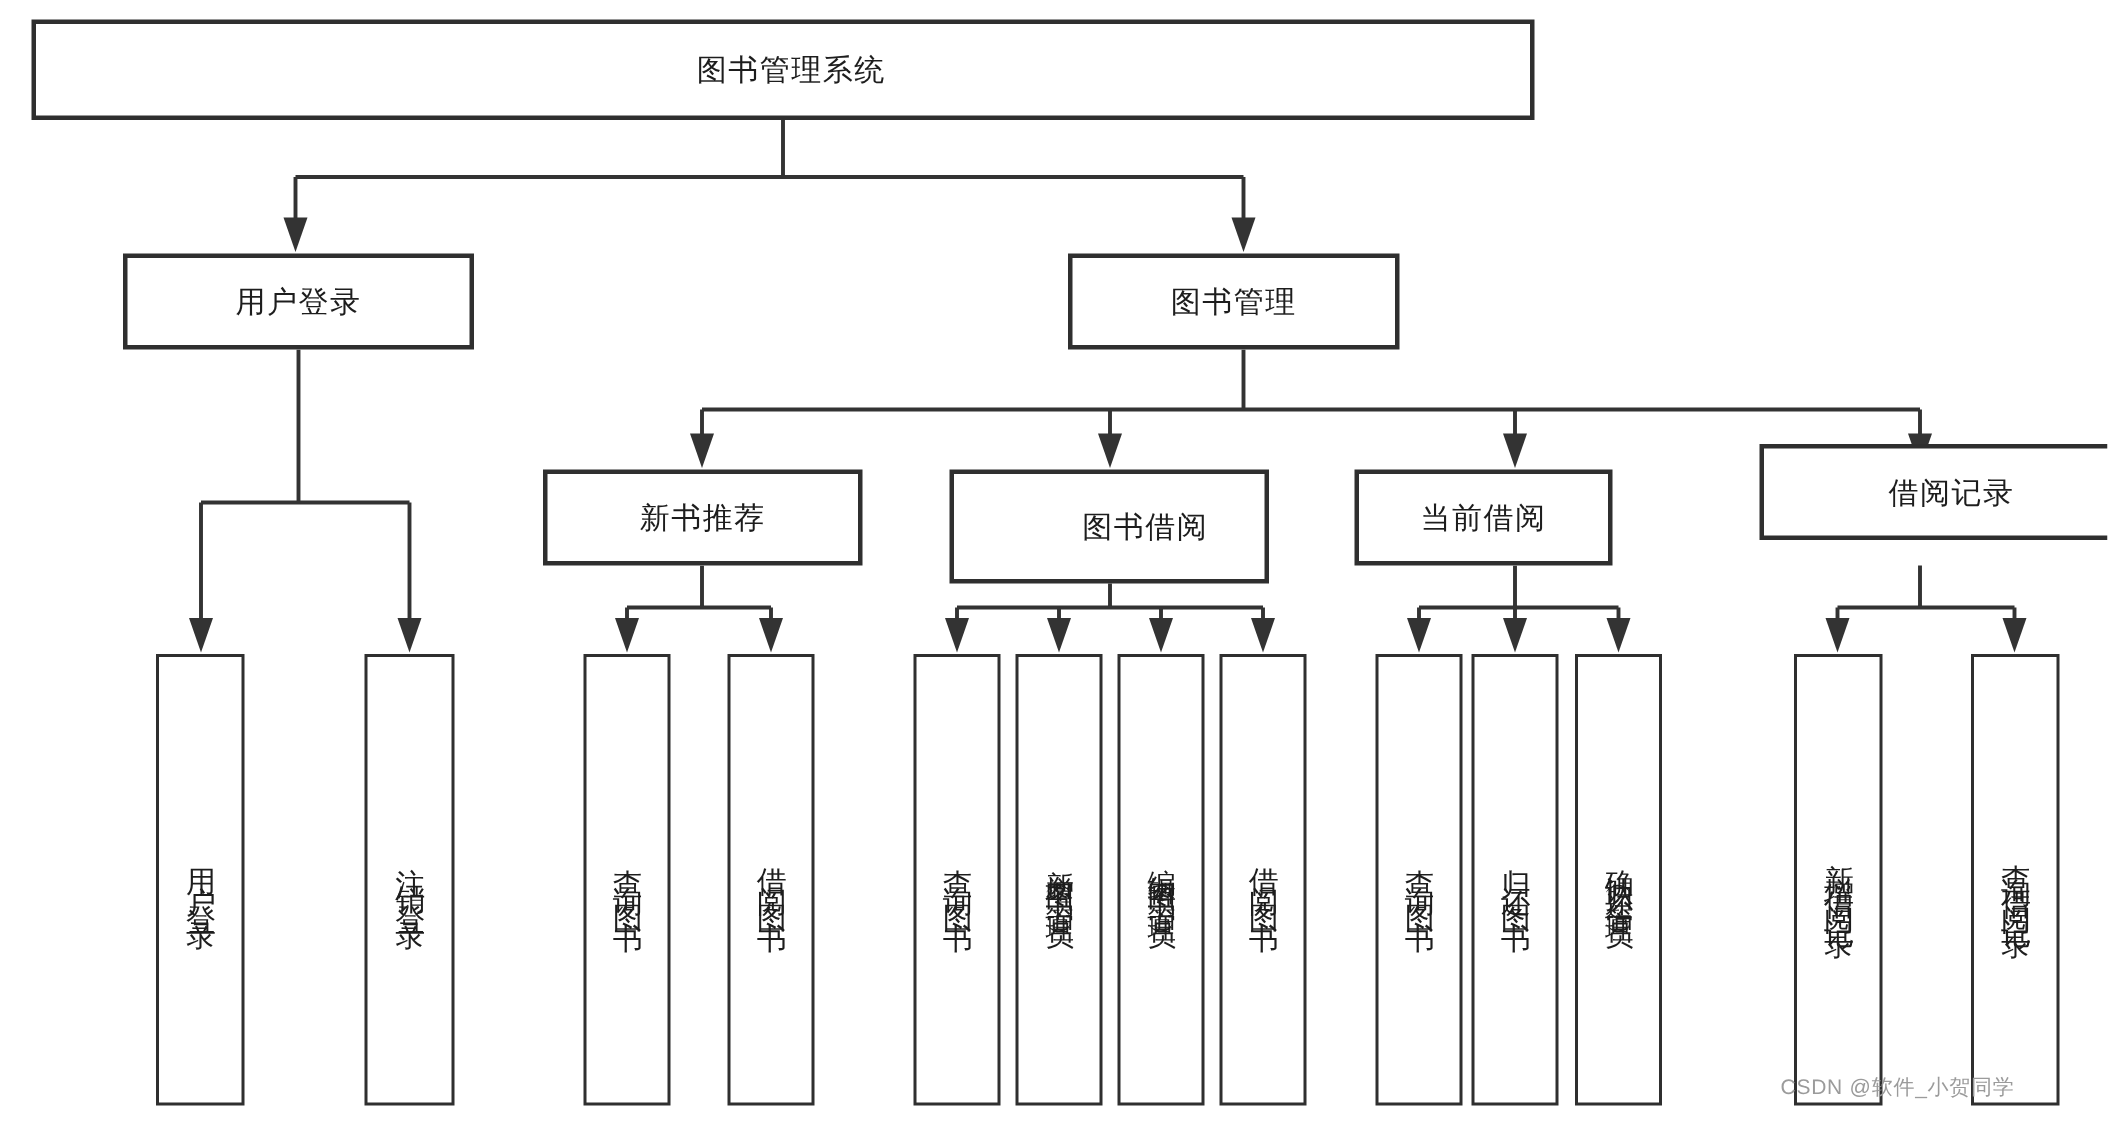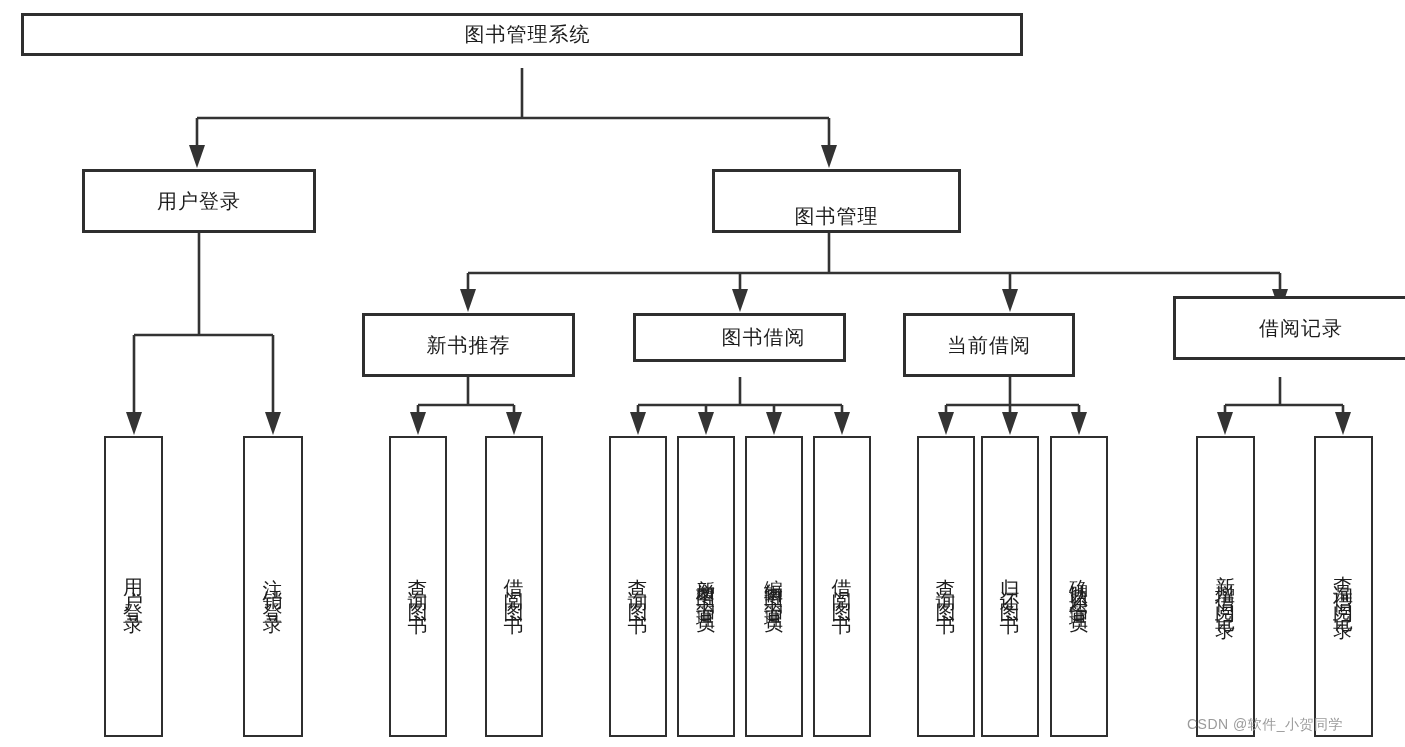--- a/index.html
+++ b/index.html
@@ -94,35 +94,35 @@
       <polygon points="766,412 782,412 774,435"></polygon>
       <polygon points="834,412 850,412 842,435"></polygon>
       <polygon points="938,412 954,412 946,435"></polygon>
       <polygon points="1002,412 1018,412 1010,435"></polygon>
       <polygon points="1071,412 1087,412 1079,435"></polygon>
       <polygon points="1217,412 1233,412 1225,435"></polygon>
       <polygon points="1335,412 1351,412 1343,435"></polygon>
     </g>
   </svg>
 
-  <div class="node" style="left:21px; top:13px; width:1002px; height:43px;padding-left:11px;">
+  <div class="node" style="left:21px; top:13px; width:1002px; height:67px;padding-left:11px;">
     <span>图书管理系统</span>
   </div>
 
   <div class="node" style="left:82px; top:169px; width:234px; height:64px;">
     <span>用户登录</span>
   </div>
-  <div class="node" style="left:712px; top:169px; width:249px; height:64px;align-items:flex-end;">
+  <div class="node" style="left:712px; top:169px; width:221px; height:64px;">
     <span>图书管理</span>
   </div>
 
   <div class="node" style="left:362px; top:313px; width:213px; height:64px;">
     <span>新书推荐</span>
   </div>
-  <div class="node" style="left:633px; top:313px; width:213px; height:49px;padding-left:48px;">
+  <div class="node" style="left:633px; top:313px; width:213px; height:76px;padding-left:48px;">
     <span>图书借阅</span>
   </div>
   <div class="node" style="left:903px; top:313px; width:172px; height:64px;">
     <span>当前借阅</span>
   </div>
   <div class="node" style="left:1173px; top:296px; width:256px; height:64px;">
     <span>借阅记录</span>
   </div>
 
   <div class="leaf" style="left:104px; width:59px;">

